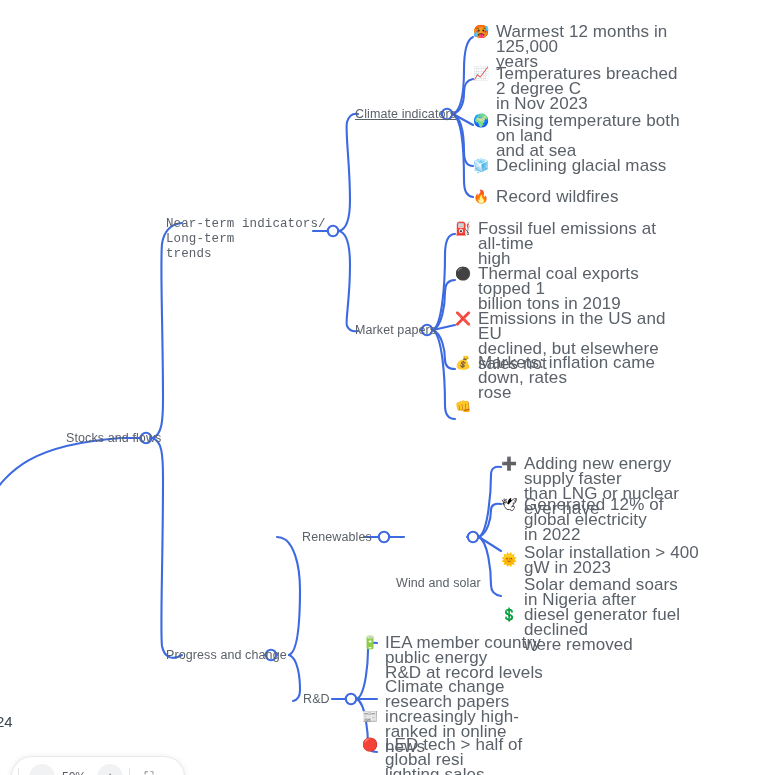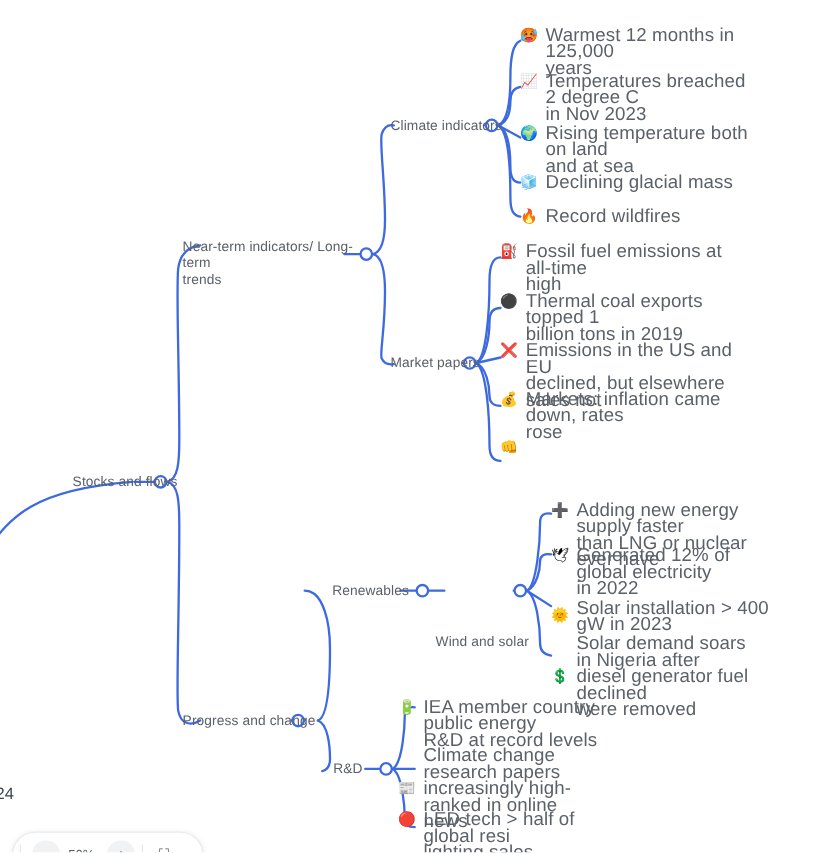--- a/index.html
+++ b/index.html
@@ -173,24 +173,24 @@
       <circle cx="427" cy="330" r="5.2"></circle>
       <circle cx="271" cy="655" r="5.2"></circle>
       <circle cx="384" cy="537" r="5.2"></circle>
       <circle cx="473" cy="537" r="5.2"></circle>
       <circle cx="351" cy="699" r="5.2"></circle>
     </g>
   </svg>
 
   <div class="branch-label" style="left:54px; top:431px;margin-left:12px;">Stocks and flows</div>
 
-  <div class="branch-label" style="left:166px; top:217px; width:160px;">Near-term indicators/ Long-term
+  <div class="branch-label" style="left:166px; top:217px; width:160px;font-family:Liberation Mono, monospace;">Near-term indicators/ Long-term
 trends</div>
 
-  <div class="branch-label" style="left:355px; top:107px;">Climate indicators</div>
+  <div class="branch-label" style="left:355px; top:107px;text-decoration:underline;">Climate indicators</div>
 
   <div class="branch-label" style="left:355px; top:323px;">Market papers</div>
 
   <div class="branch-label" style="left:166px; top:648px;">Progress and change</div>
 
   <div class="branch-label" style="left:302px; top:530px;">Renewables</div>
 
   <div class="branch-label" style="left:396px; top:530px;margin-top:46px;">Wind and solar</div>
 
   <div class="branch-label" style="left:303px; top:692px;">R&amp;D</div>

